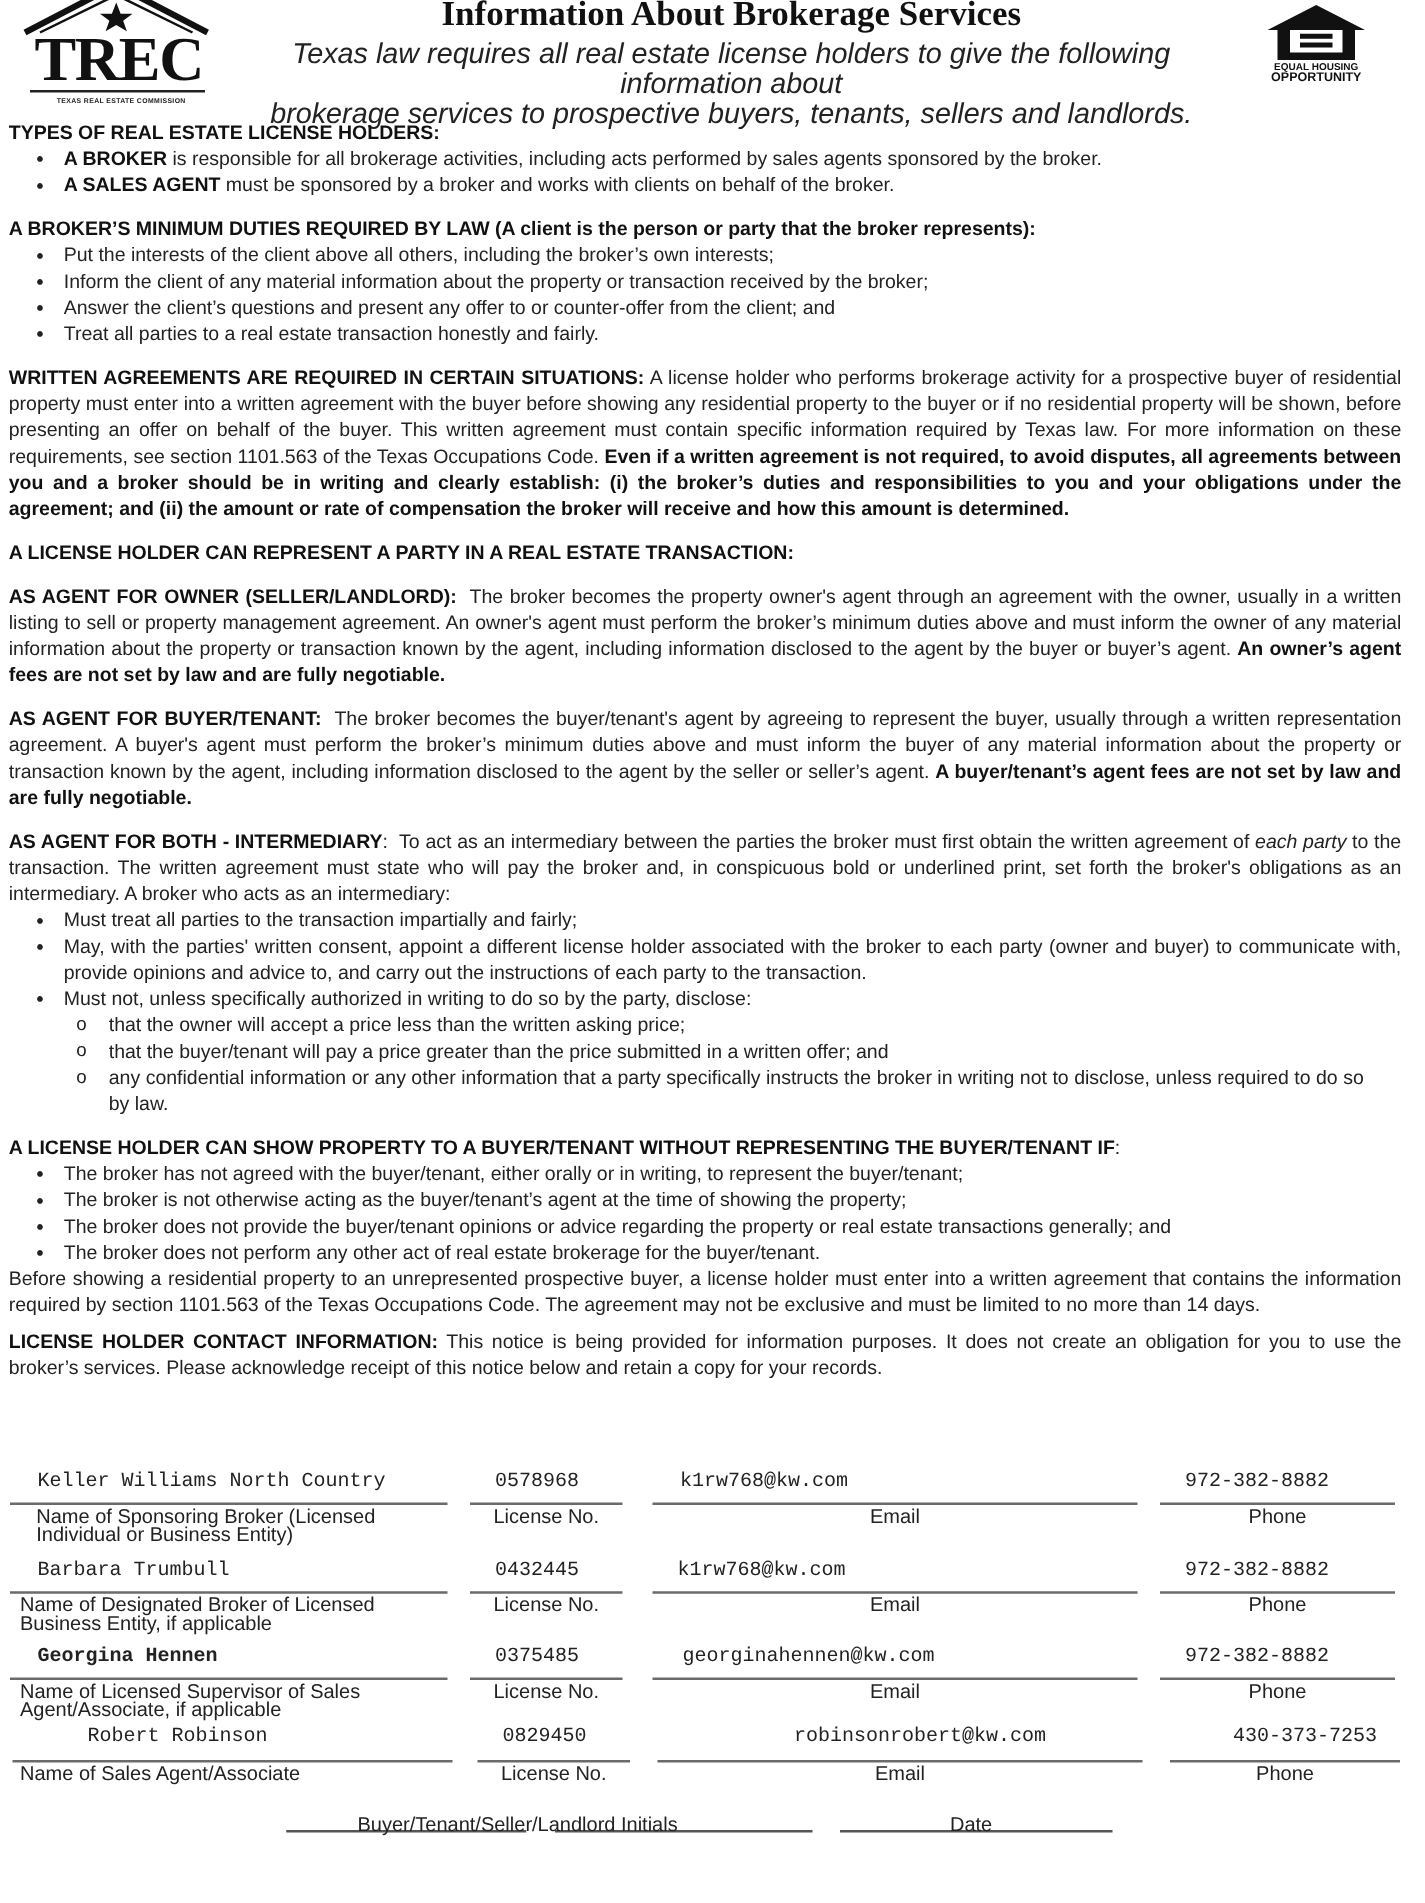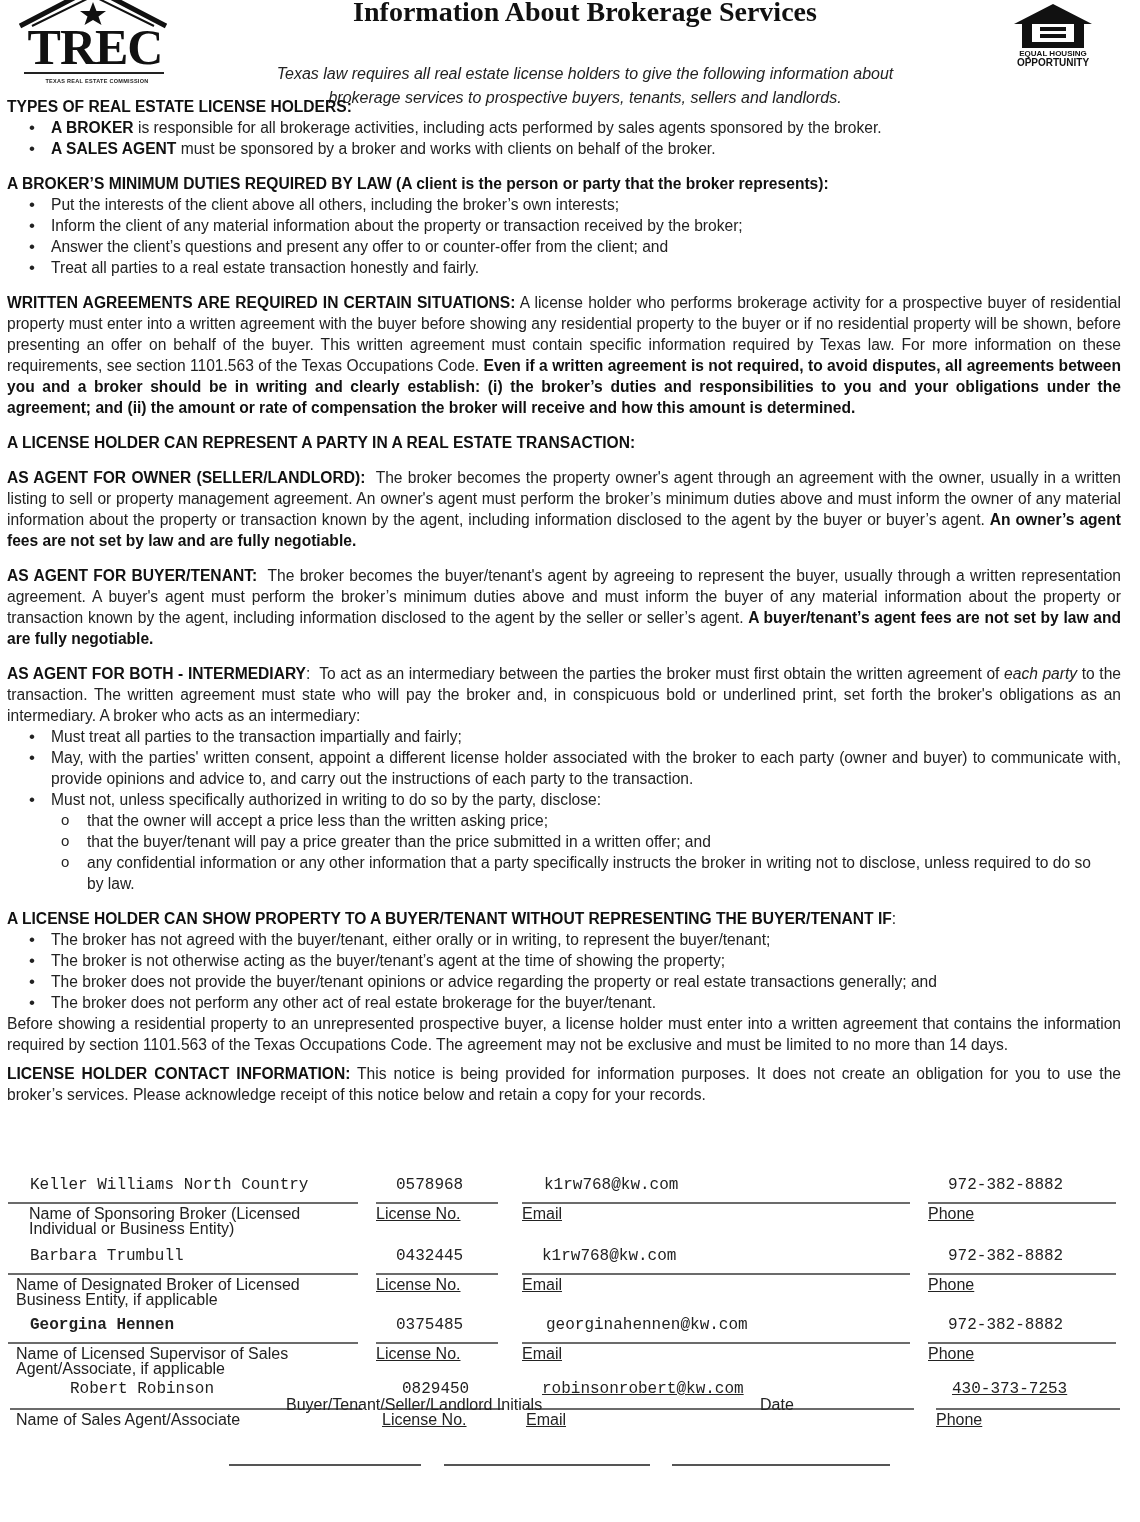--- a/index.html
+++ b/index.html
@@ -20,21 +20,21 @@
   .trec-sub {
     position: absolute; left: 4px; top: 78px; width: 150px; text-align: center;
     font-size: 5.5px; font-weight: bold; letter-spacing: 0.3px; color: #222;
   }
   .title {
     position: absolute; left: 190px; top: -4px; width: 790px; text-align: center;
     font-family: "Liberation Serif", serif; font-weight: bold; font-size: 28px; color: #111;
   }
   .subtitle {
     position: absolute; left: 190px; top: 30px; width: 790px; text-align: center;
-    font-style: italic; font-size: 16px; line-height: 24px; color: #222; margin-top: 32px;
+    font-style: italic; font-size: 23px; line-height: 24px; color: #222;
   }
   .eho-logo { position: absolute; left: 1012px; top: 2px; width: 82px; height: 70px; }
   .eho-text {
     position: absolute; left: 0; top: 48px; width: 82px; text-align: center;
     font-size: 8px; font-weight: bold; line-height: 8px; color: #111;
   }
 
   
   .content {
     position: absolute; left: 7px; top: 96px; width: 1114px;
@@ -61,24 +61,24 @@
   .contacts { position: absolute; left: 0; top: 1172px; width: 1140px; }
   .crow { position: absolute; left: 0; width: 1140px; height: 70px; }
   .cval {
     position: absolute; top: 0; font-family: "Liberation Mono", monospace; font-size: 16px;
     color: #222; white-space: nowrap; margin-left: 16px;
   }
   .cline { position: absolute; top: 26px; height: 2px; background: #6b6b6b; }
   .clabel {
     position: absolute; top: 30px; font-size: 16px; line-height: 15px; color: #222;
   }
-  .center { text-align: left; text-decoration: underline; }
+  .center { text-align: center; }
 
   .sig-line { position: absolute; top: 1464px; height: 2px; background: #555; }
-  .sig-label { position: absolute; top: 1396px; font-size: 16px; color: #222; }
+  .sig-label { position: absolute; top: 1452px; font-size: 16px; color: #222; }
 </style>
 </head>
 <body>
 
 <div class="page">
 
   <div class="trec-logo">
     <svg width="150" height="90">
       <polyline points="2,26 75,-12 148,26" fill="none" stroke="#111" stroke-width="5"></polyline>
       <polyline points="14,26 75,-4 136,26" fill="none" stroke="#111" stroke-width="2"></polyline>

